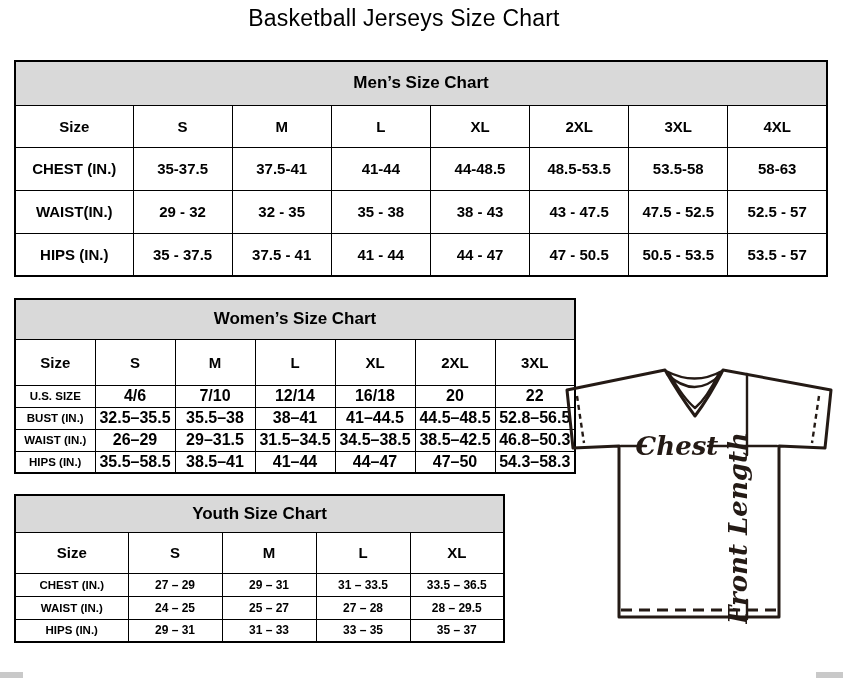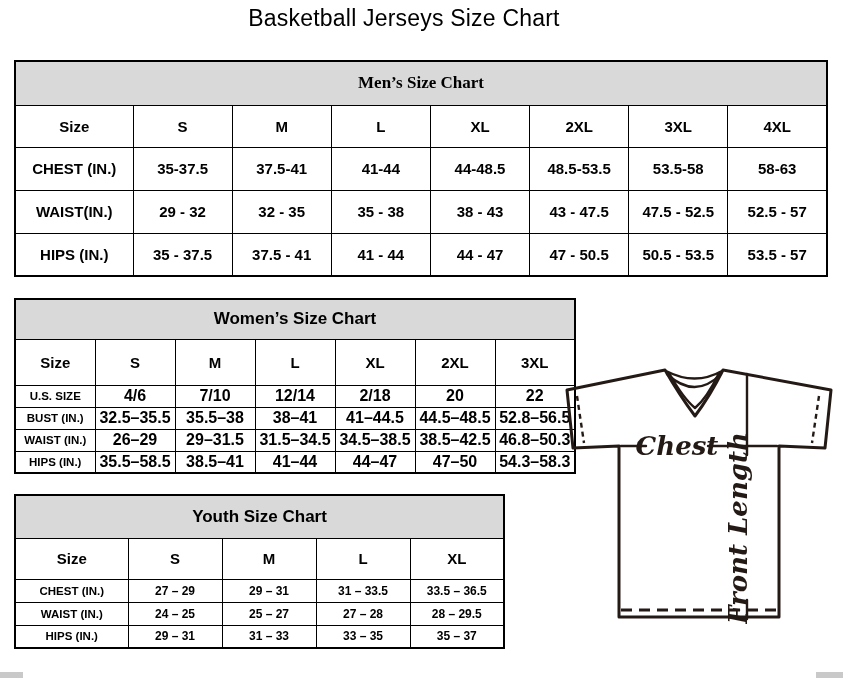--- a/index.html
+++ b/index.html
@@ -15,33 +15,33 @@
         border:2px solid #000;background:#fff;}
   td{border:1px solid #000;text-align:center;vertical-align:middle;
      font-weight:bold;padding:0;overflow:hidden;white-space:nowrap;}
   td.band{background:#d9d9d9;font-size:17px;}
   
   #mens{left:14px;top:60px;width:814px;}
   #mens tr.band-row{height:44px;}
   #mens tr.head{height:42px;}
   #mens tr.data{height:43px;}
   #mens td{font-size:15px;}
-  #mens td.band{font-size:17px;font-family:Liberation Serif, serif;}
+  #mens td.band{font-size:17px;}
   
   #womens{left:14px;top:298px;width:562px;}
   #womens tr.band-row{height:40px;}
   #womens tr.head{height:46px;}
   #womens tr.data{height:22px;}
   #womens td{font-size:16px;}
   #womens td.lab{font-size:11.5px;}
   #womens tr.head td{font-size:15px;}
   #womens td.band{font-size:17px;}
   
   #youth{left:14px;top:494px;width:491px;}
-  #youth tr.band-row{height:43px;}
+  #youth tr.band-row{height:37px;}
   #youth tr.head{height:41px;}
   #youth tr.data{height:23px;}
   #youth td{font-size:12px;}
   #youth td.lab{font-size:11.5px;}
   #youth tr.head td{font-size:15px;}
   #youth td.band{font-size:17px;}
   
   #jersey{position:absolute;left:557px;top:358px;width:282px;height:266px;}
   .jline{fill:none;stroke:#241a15;stroke-width:3;stroke-linejoin:round;stroke-linecap:round;}
   .jthin{fill:none;stroke:#241a15;stroke-width:2.4;stroke-linejoin:round;stroke-linecap:round;}
@@ -138,21 +138,21 @@
     <td>L</td>
     <td>XL</td>
     <td>2XL</td>
     <td>3XL</td>
   </tr>
   <tr class="data">
     <td class="lab">U.S. SIZE</td>
     <td>4/6</td>
     <td>7/10</td>
     <td>12/14</td>
-    <td>2/18</td>
+    <td>16/18</td>
     <td>20</td>
     <td>22</td>
   </tr>
   <tr class="data">
     <td class="lab">BUST (IN.)</td>
     <td>32.5–35.5</td>
     <td>35.5–38</td>
     <td>38–41</td>
     <td>41–44.5</td>
     <td>44.5–48.5</td>

